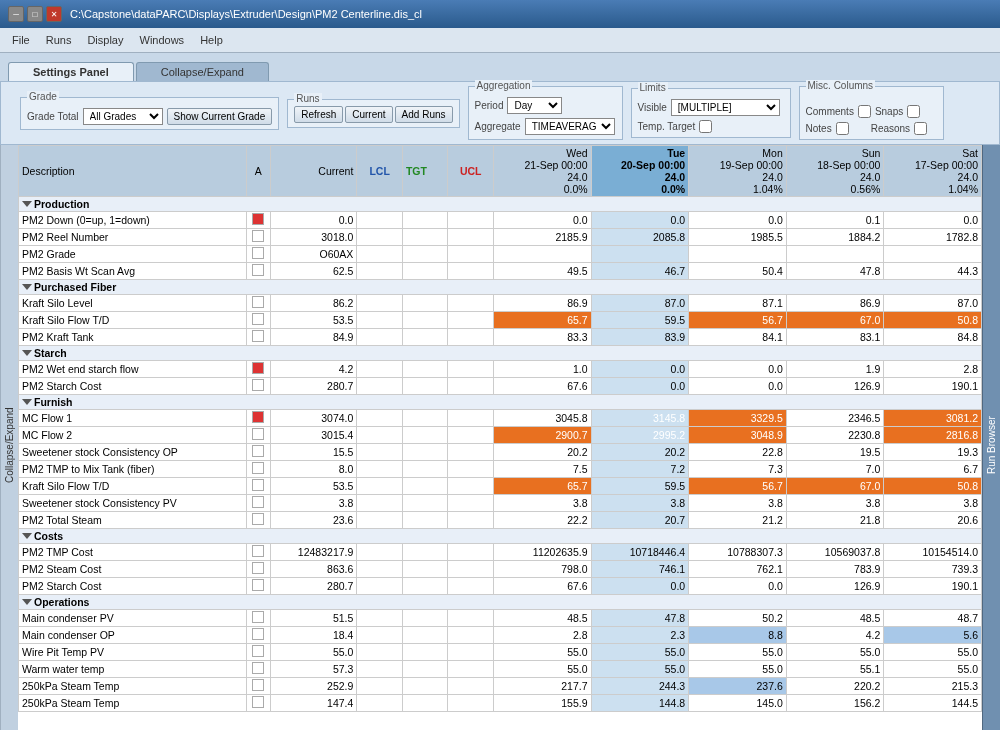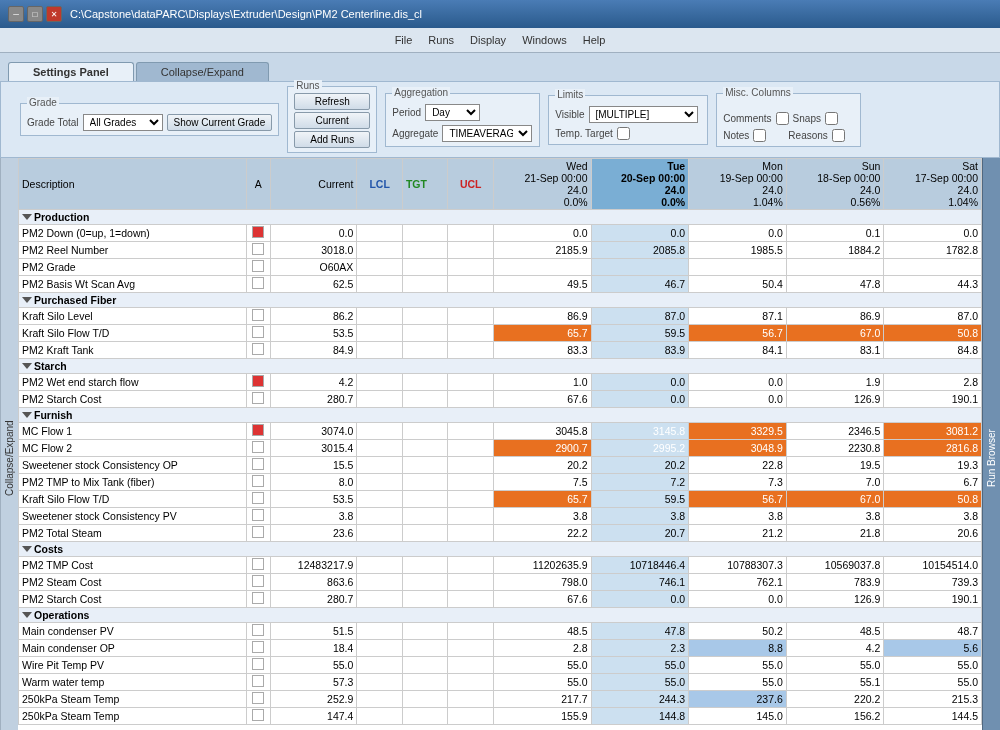--- a/index.html
+++ b/index.html
@@ -7,21 +7,21 @@
     
     
     .title-bar { background: linear-gradient(to bottom, #4a7cb5, #2a5a8c); height: 28px; display: flex; align-items: center; padding: 0 8px; color: #fff; font-size: 11px; }
     .title-bar-controls { display: flex; gap: 3px; margin-right: 8px; }
     .title-btn { width: 16px; height: 16px; border-radius: 2px; border: 1px solid #666; display: flex; align-items: center; justify-content: center; font-size: 8px; cursor: pointer; }
     .title-btn.close { background: #c0392b; color: white; }
     .title-btn.min { background: #888; color: white; }
     .title-btn.max { background: #888; color: white; }
     
     
-    .menu-bar { background: #dce6f0; height: 22px; display: flex; align-items: center; padding: 12px 4px; border-bottom: 1px solid #a0b0c0; justify-content: center; }
+    .menu-bar { background: #dce6f0; height: 22px; display: flex; align-items: center; padding: 12px 4px; border-bottom: 1px solid #a0b0c0; }
     .menu-item { padding: 2px 8px; cursor: pointer; font-size: 11px; color: #333; }
     
     
     .tabs-bar { background: #c8d8e8; display: flex; align-items: flex-end; padding: 4px 8px 0; gap: 2px; height: 28px; }
     .tab { padding: 3px 24px; background: #a0b8d0; border: 1px solid #809ab0; border-bottom: none; border-radius: 3px 3px 0 0; cursor: pointer; font-size: 11px; color: #333; }
     .tab.active { background: #e8f0f8; font-weight: bold; }
     
     
     .settings-panel { background: #dce8f4; border: 1px solid #a0b8d0; padding: 4px 19px; display: flex; gap: 8px; align-items: center; }
     
@@ -34,21 +34,21 @@
     .group-limits { min-width: 160px; }
     .group-misc { min-width: 145px; }
     
     .field-row { display: flex; align-items: center; gap: 4px; margin-top: 4px; }
     .field-label { font-size: 10px; color: #444; white-space: nowrap; }
     
     select, input[type=text] { font-size: 10px; border: 1px solid #888; background: white; padding: 1px 2px; }
     
     .btn { background: linear-gradient(to bottom, #f0f4f8, #d0dce8); border: 1px solid #889aaa; padding: 2px 6px; font-size: 10px; cursor: pointer; border-radius: 2px; }
     
-    .runs-btns { display: flex; flex-direction: column; gap: 2px; margin-top: 4px; }
+    .runs-btns { display: flex; flex-direction: row; gap: 2px; margin-top: 4px; }
     
     
     .main-area { display: flex; height: calc(730px - 28px - 22px - 28px - 52px); }
     
     
     .left-sidebar { writing-mode: vertical-rl; text-orientation: mixed; transform: rotate(180deg); background: #c0d0e0; width: 18px; display: flex; align-items: center; justify-content: center; font-size: 10px; color: #333; border-right: 1px solid #a0b0c0; cursor: pointer; }
     
     
     .table-container { flex: 1; overflow: auto; background: white; }
     

